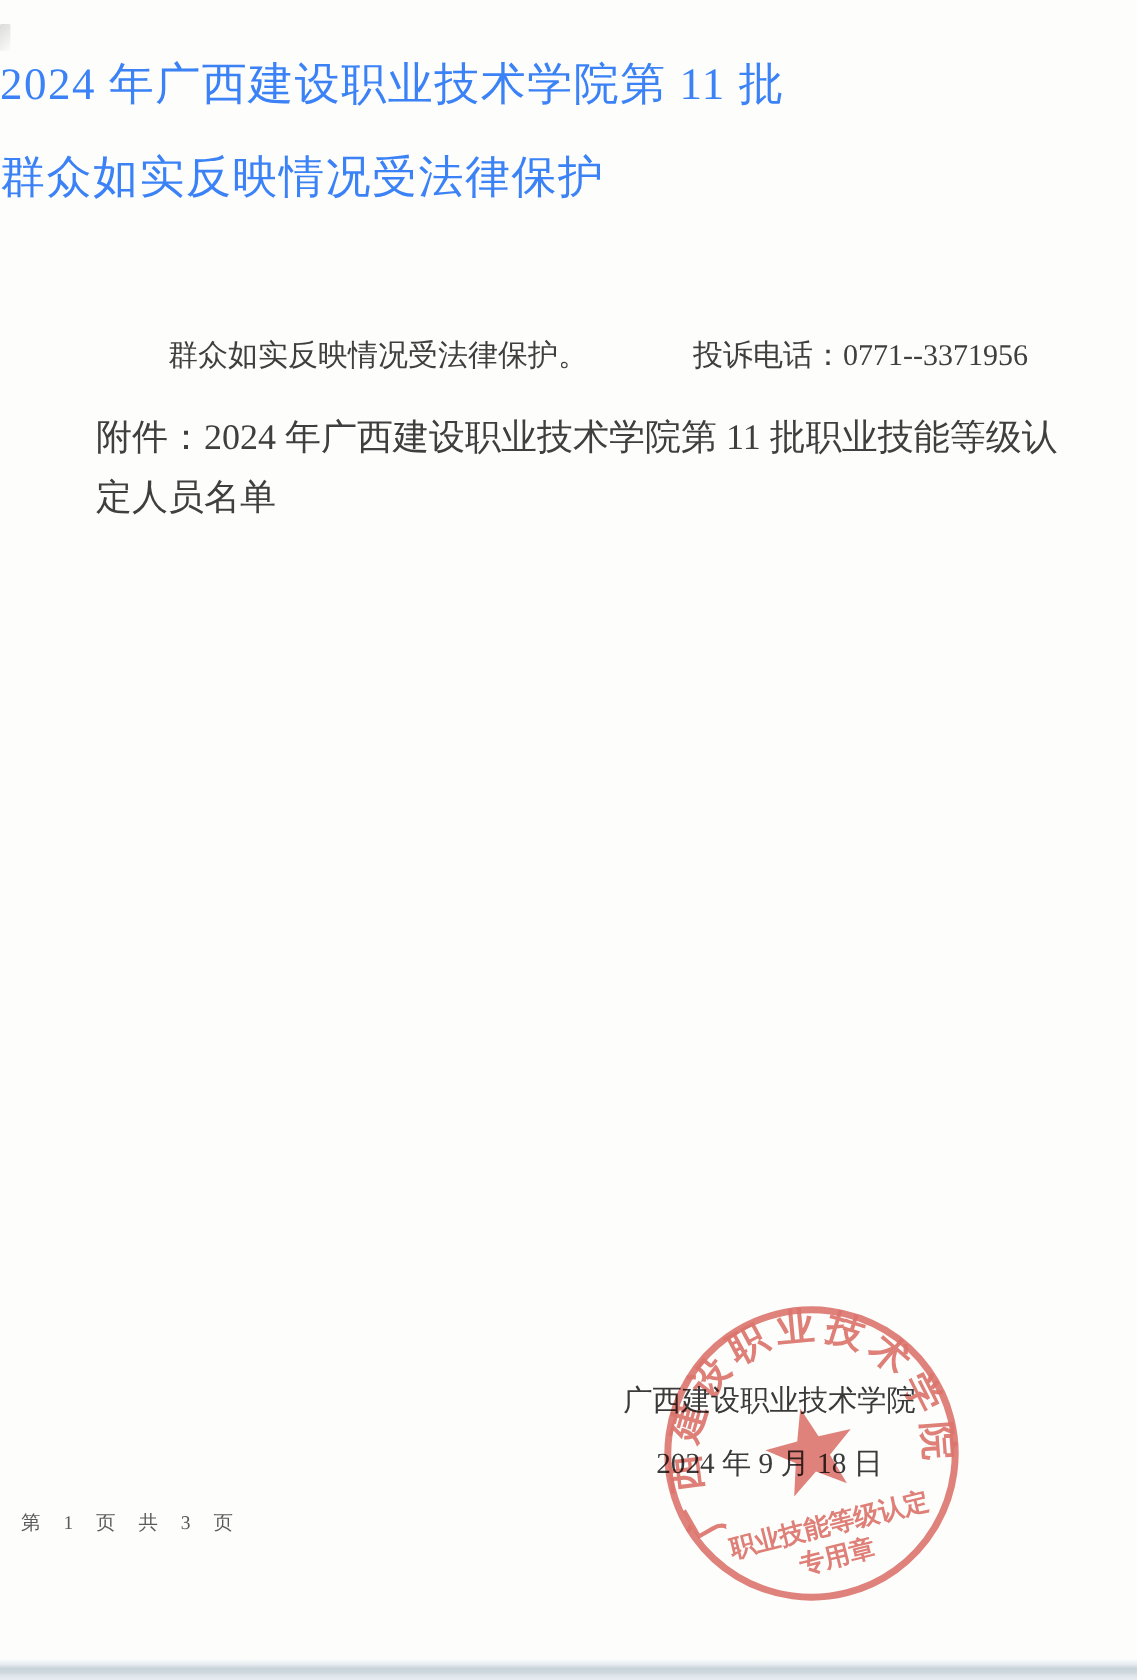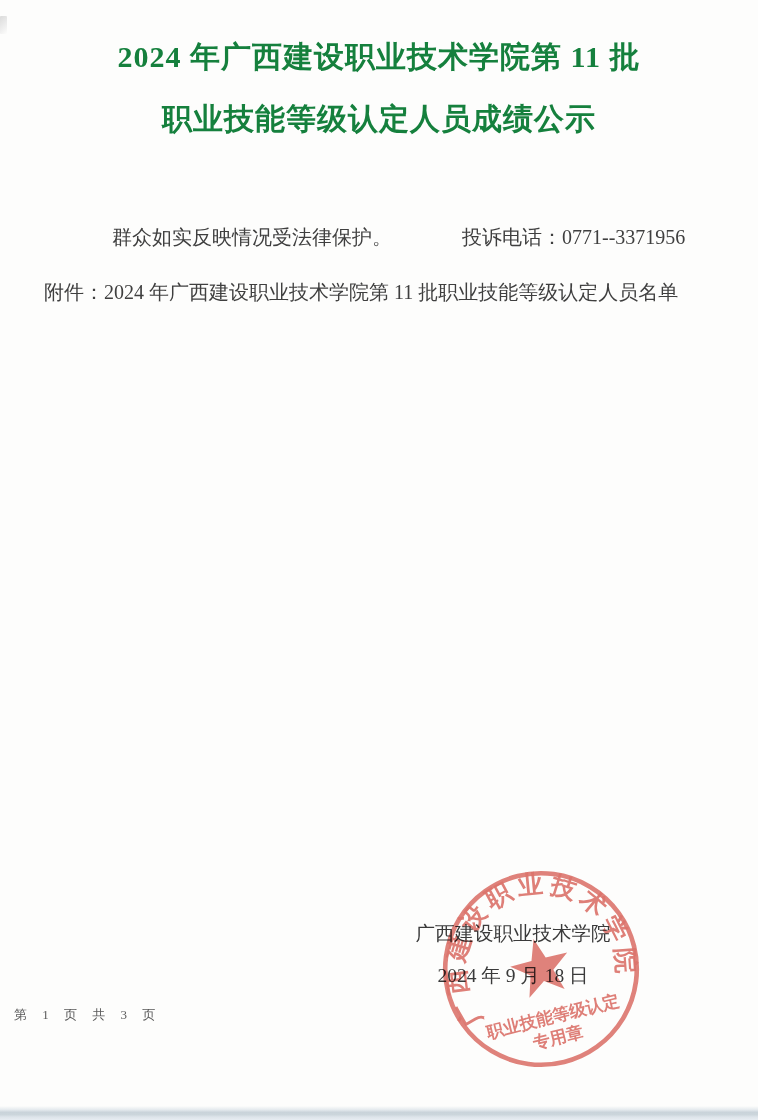--- a/index.html
+++ b/index.html
@@ -11,26 +11,25 @@
     font-family:"Liberation Serif","DejaVu Serif",serif;
     color:#3f3f3f;
   }
   .scan-artifact{
     position:absolute;left:0;top:16px;width:7px;height:18px;
     background:linear-gradient(135deg,#bfbfbf 0%,#e9e9e9 70%,transparent 100%);
     opacity:.55;border-radius:1px;
   }
   .doc-title{
     padding-top:26px;
-    text-align:center;
     font-size:30px;
-    font-weight:700;
+    font-weight:400;
     line-height:62px;
     letter-spacing:1px;
-    color:#15803d;
+    color:#3b82f6;
   }
   .doc-body{
     margin:66px 46px 0 72px;
     font-size:20px;
     line-height:42px;
     text-align:justify;
   }
   .doc-body p{
     margin:0;
     text-indent:2em;
@@ -38,22 +37,22 @@
   .legal-line{
     margin:0;
     text-indent:2em;
     white-space:nowrap;
   }
   .phone-part{
     display:inline-block;
     margin-left:30px;
   }
   .attachment-line{
-    margin:14px 40px 0 44px;
-    font-size:20px;
+    margin:14px 40px 0 64px;
+    font-size:24px;
     line-height:40px;
   }
   .sig-org{
     position:absolute;
     top:920px;left:408px;width:210px;
     text-align:center;
     font-size:19.5px;
     color:#3a3a3a;
     z-index:1;
   }
@@ -99,21 +98,21 @@
 </style>
 </head>
 <body>
 
 <div class="page">
 
   <div class="scan-artifact"></div>
 
   <div class="doc-title">
     <div>2024 年广西建设职业技术学院第 11 批</div>
-    <div>职业技能等级认定人员成绩公示</div>
+    <div>群众如实反映情况受法律保护</div>
   </div>
 
   <div class="doc-body">
     <p class="legal-line"><span>群众如实反映情况受法律保护。</span><span class="phone-part"><span>投诉电话：</span><span>0771--3371956</span></span></p>
   </div>
 
   <div class="attachment-line">附件：2024 年广西建设职业技术学院第 11 批职业技能等级认定人员名单</div>
 
   <div class="sig-org">广西建设职业技术学院</div>
   <div class="sig-date">2024 年 9 月 18 日</div>

